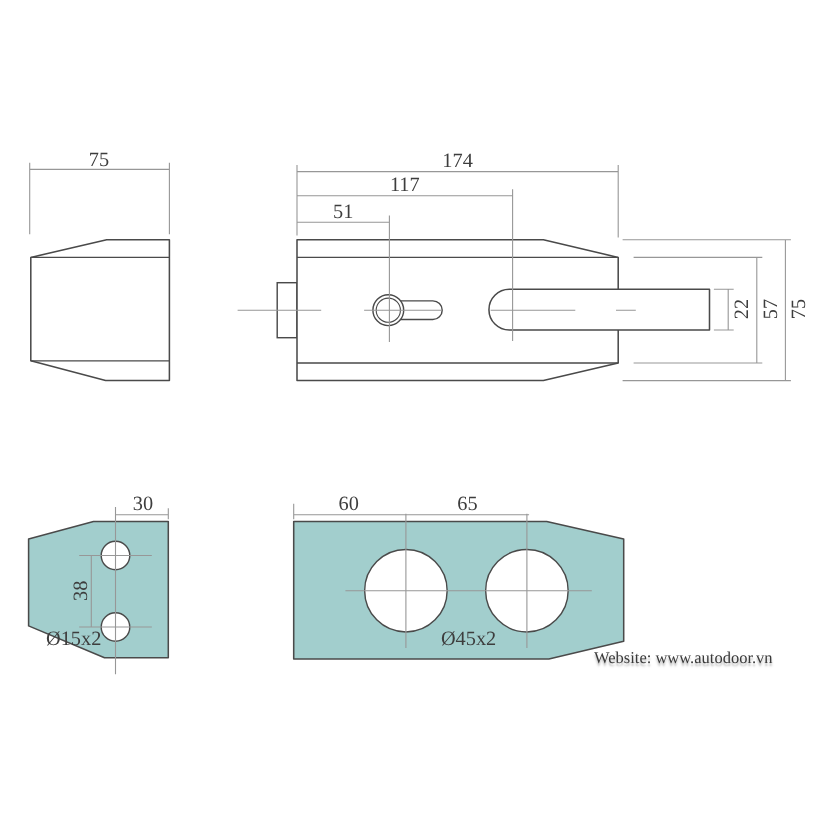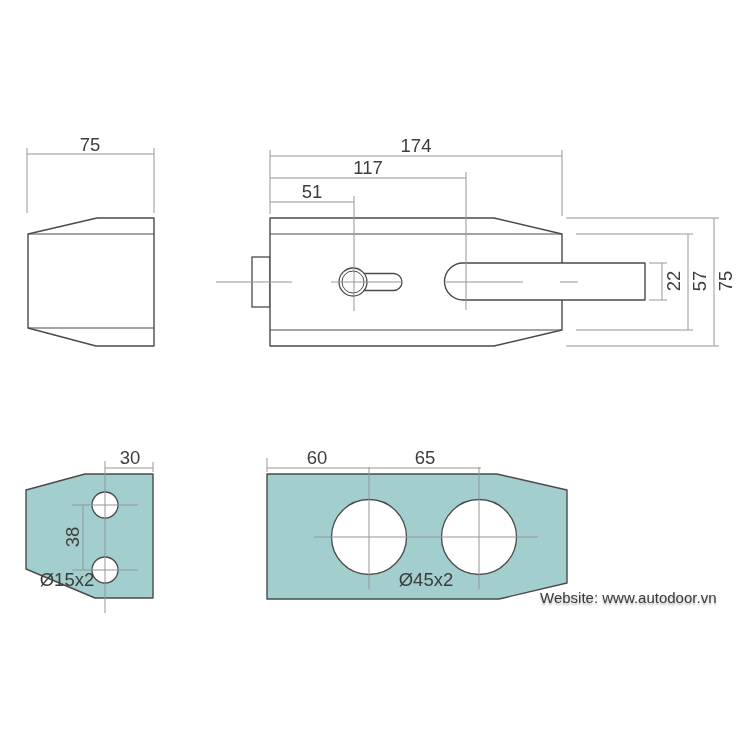--- a/index.html
+++ b/index.html
@@ -1,20 +1,20 @@
 <!DOCTYPE html>
 <html><head>
 <meta charset="utf-8">
 <style>
   html,body{margin:0;padding:0;background:#ffffff;}
   .canvas{
     position:relative;
     width:743px;height:743px;
     background:#ffffff;
-    font-family:Liberation Sans, sans-serif;
+    font-family:Liberation Serif, serif;
     overflow:hidden;
   }
   svg{display:block;}
   .outline{fill:#ffffff;stroke:#4a4a4a;stroke-width:1.4;stroke-linejoin:round;}
   .noline{fill:#ffffff;stroke:#4a4a4a;stroke-width:1.3;}
   .inner{fill:none;stroke:#4a4a4a;stroke-width:1.2;}
   .teal{fill:#a2cecd;stroke:#4a4a4a;stroke-width:1.4;stroke-linejoin:round;}
   .hole{fill:#ffffff;stroke:#4a4a4a;stroke-width:1.3;}
   .thin{fill:none;stroke:#979797;stroke-width:1;}
   .dimtext{fill:#3d3d3d;font-size:18.5px;}

